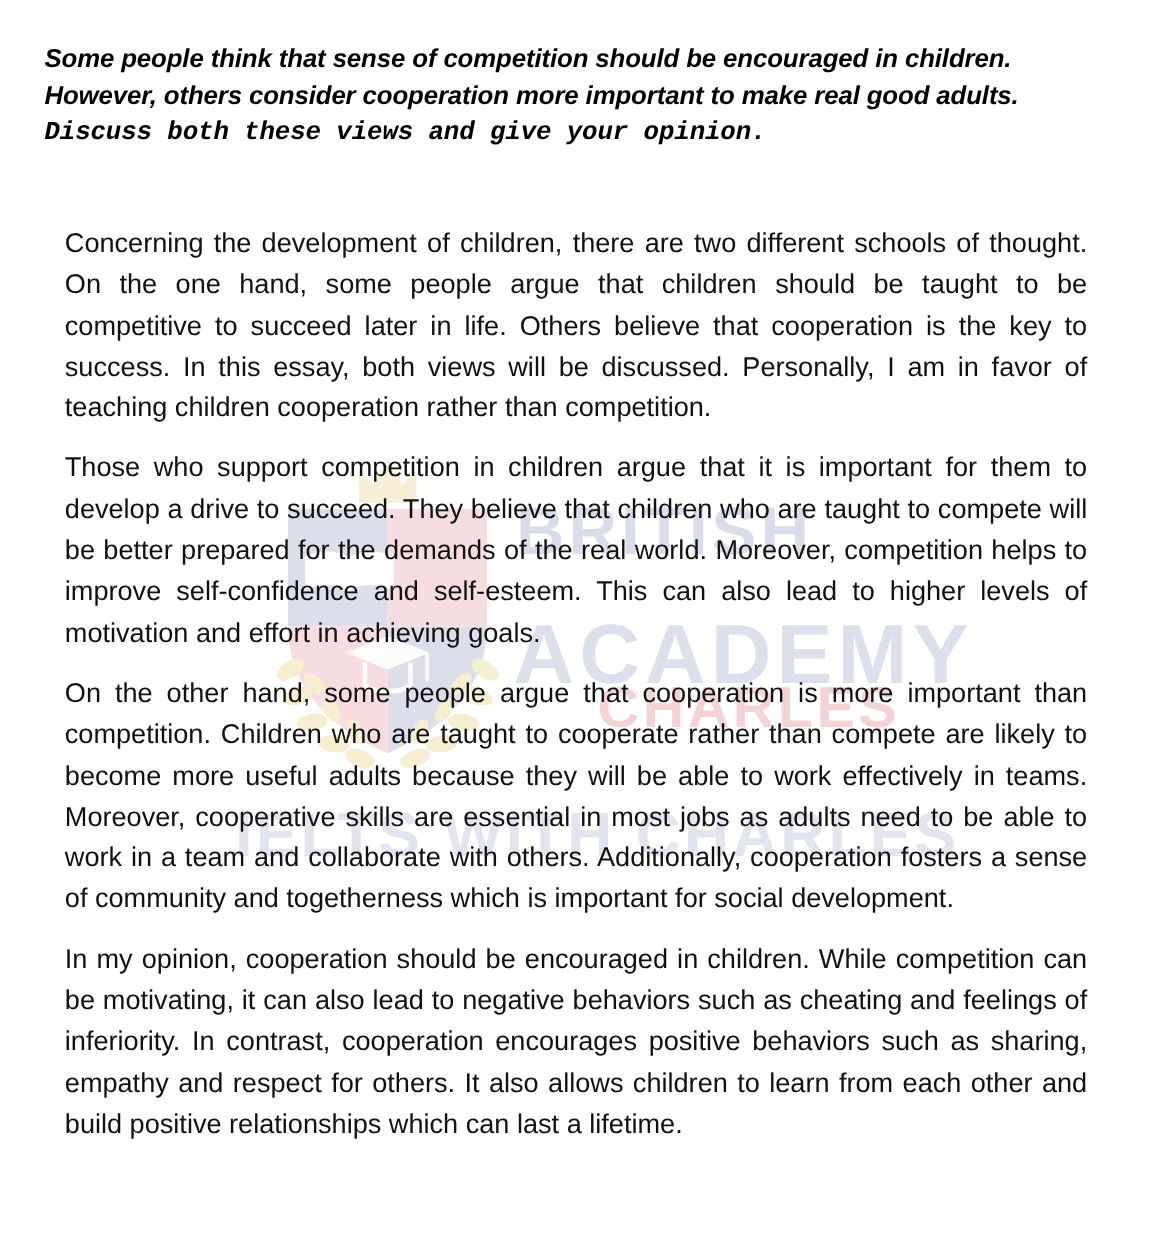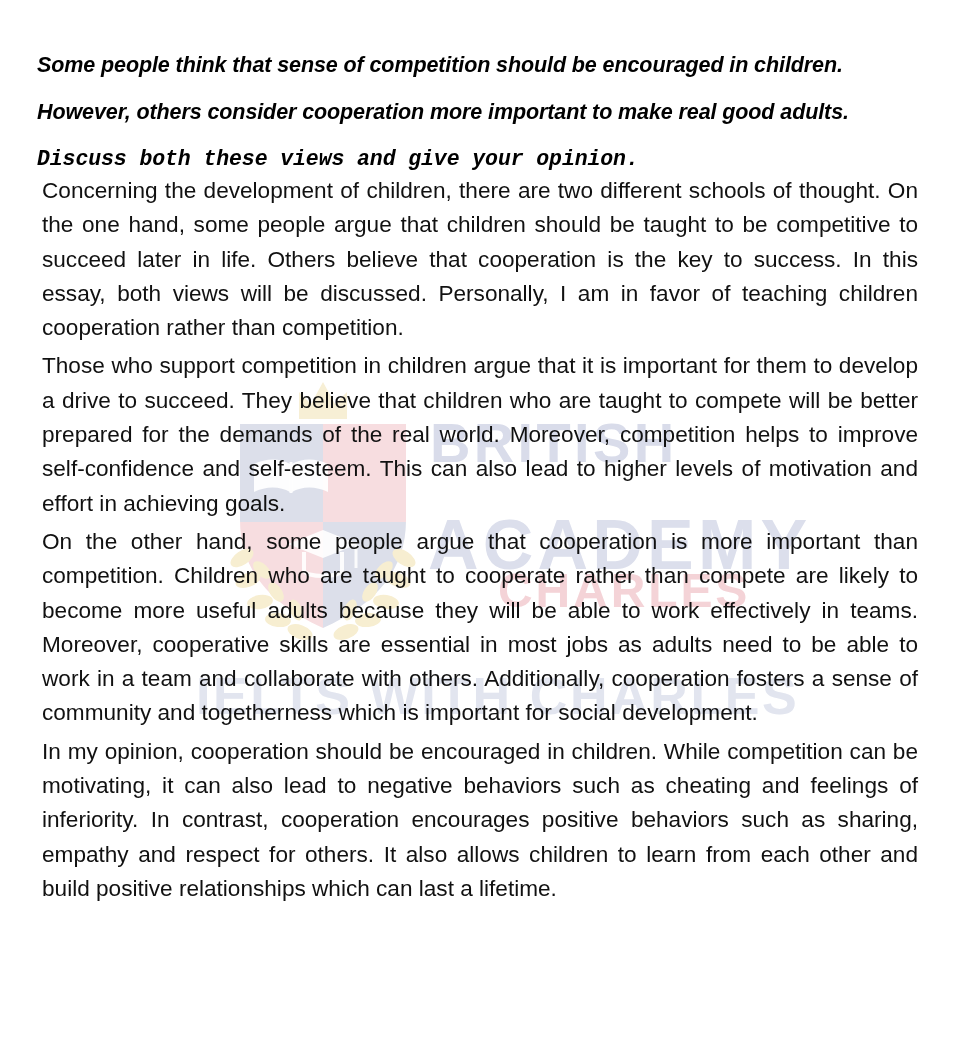--- a/index.html
+++ b/index.html
@@ -86,42 +86,41 @@
     font-size: 21.5px;
     line-height: 31px;
     color: #000000;
     text-align: justify;
     text-justify: inter-word;
     letter-spacing: -0.1px;
   }
   .prompt .pline {
     display: block;
     white-space: nowrap;
-    margin-top: 16px;
   }
   .prompt .pline.last {
     white-space: nowrap;
     font-family: Liberation Mono, monospace;
   }
 
   .essay {
     position: absolute;
     left: 38px;
     top: 170px;
     width: 884px;
     font-family: "Liberation Sans", sans-serif;
     font-size: 22.6px;
     line-height: 34.3px;
     color: #111111;
     text-align: justify;
     text-justify: inter-word;
     font-stretch: condensed;
   }
   .essay p {
-    margin: 4px;
+    margin: 16px;
     padding: 0;
     text-align: justify;
     text-align-last: left;
     -webkit-hyphens: none;
     hyphens: none;
   }
 </style>
 </head>
 <body>
 

